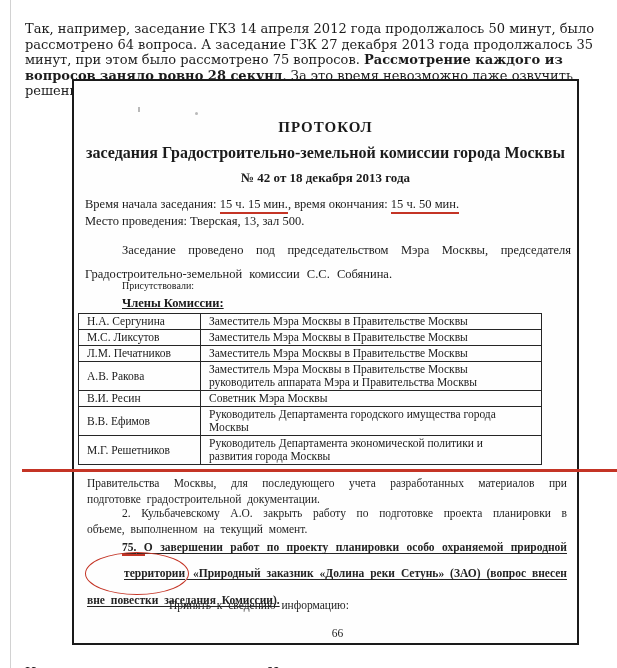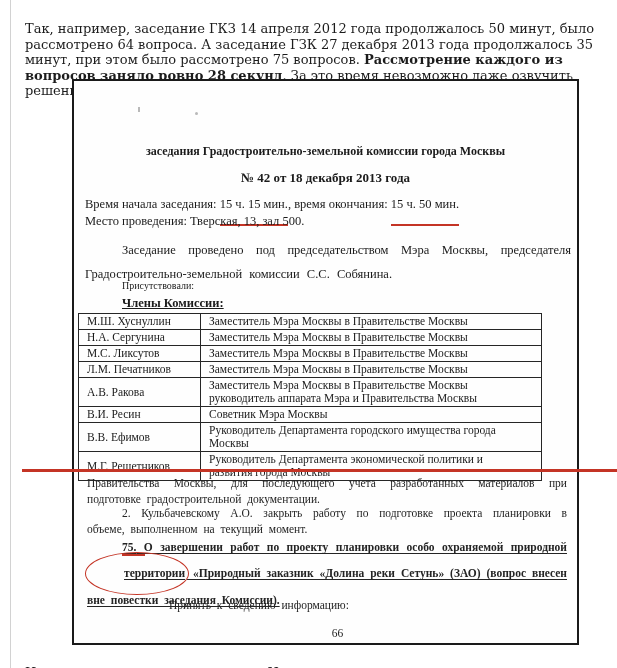--- a/index.html
+++ b/index.html
@@ -35,32 +35,32 @@
   .scan-box * { box-sizing: border-box; }
   .speck { position: absolute; background: #b9b9b9; }
   .speck.s1 { left: 64px; top: 26px; width: 2px; height: 5px; }
   .speck.s2 { left: 121px; top: 31px; width: 3px; height: 3px; border-radius: 50%; }
   .doc-title {
     position: absolute; left: 0; top: 38px; width: 100%;
     text-align: center; font-weight: bold; font-size: 15px; letter-spacing: 1px;
   }
   .doc-subtitle {
     position: absolute; left: 0; top: 63px; width: 100%;
-    text-align: center; font-weight: bold; font-size: 12px;
+    text-align: center; font-weight: bold; font-size: 16px;
   }
   .doc-number {
     position: absolute; left: 0; top: 89px; width: 100%;
     text-align: center; font-weight: bold; font-size: 13px;
   }
   .doc-line { position: absolute; left: 11px; font-size: 12.5px; }
   .time-line { top: 116px; }
   .loc-line { top: 133px; }
   .red-ul {
     border-bottom: 2px solid #c43425;
-    padding-bottom: 13px;
+    padding-bottom: 1px;
   }
   .chairman {
     position: absolute; left: 11px; top: 157px; width: 486px;
     font-size: 12.5px; line-height: 24px; text-align: justify;
     text-indent: 37px; word-spacing: 4px; margin: 0;
   }
   .attendees { position: absolute; left: 48px; top: 199px; font-size: 10px; }
   .members-label {
     position: absolute; left: 48px; top: 215px; font-size: 12.5px;
     font-weight: bold; text-decoration: underline;
@@ -106,38 +106,35 @@
 
 <div class="page">
   <div class="left-rule"></div>
 
   <p class="intro"><span>Так, например, заседание ГКЗ 14 апреля 2012 года продолжалось 50 минут, было рассмотрено 64 вопроса. А заседание ГЗК 27 декабря 2013 года продолжалось 35 минут, при этом было рассмотрено 75 вопросов. </span><b>Рассмотрение каждого из вопросов заняло ровно 28 секунд</b><span>. За это время невозможно даже озвучить решение, не то что обсудить его.</span></p>
 
   <div class="scan-box">
     <div class="speck s1"></div>
     <div class="speck s2"></div>
 
+    <div class="doc-title">ПРОТОКОЛ</div>
     <div class="doc-subtitle">заседания Градостроительно-земельной комиссии города Москвы</div>
     <div class="doc-number">№ 42 от 18 декабря 2013 года</div>
 
     <div class="doc-line time-line"><span>Время начала заседания: </span><span class="red-ul">15 ч. 15 мин.</span><span>, время окончания: </span><span class="red-ul">15 ч. 50 мин.</span></div>
 
     <div class="doc-line loc-line">Место проведения: Тверская, 13, зал 500.</div>
 
     <p class="chairman">Заседание проведено под председательством Мэра Москвы, председателя Градостроительно-земельной комиссии С.С. Собянина.</p>
 
     <div class="attendees">Присутствовали:</div>
     <div class="members-label">Члены Комиссии:</div>
 
     <table class="members">
       <tbody>
-          <tr>
-            <td class="cell-name">М.Ш. Хуснуллин</td>
-            <td class="cell-pos">Заместитель Мэра Москвы в Правительстве Москвы</td>
-          </tr>
           <tr>
             <td class="cell-name">Н.А. Сергунина</td>
             <td class="cell-pos">Заместитель Мэра Москвы в Правительстве Москвы</td>
           </tr>
           <tr>
             <td class="cell-name">М.С. Ликсутов</td>
             <td class="cell-pos">Заместитель Мэра Москвы в Правительстве Москвы</td>
           </tr>
           <tr>
             <td class="cell-name">Л.М. Печатников</td>

